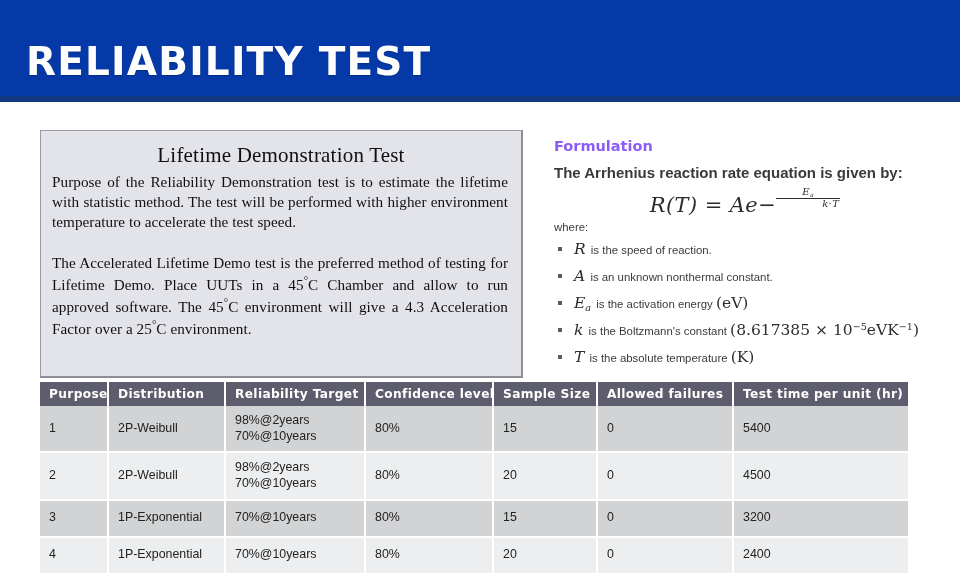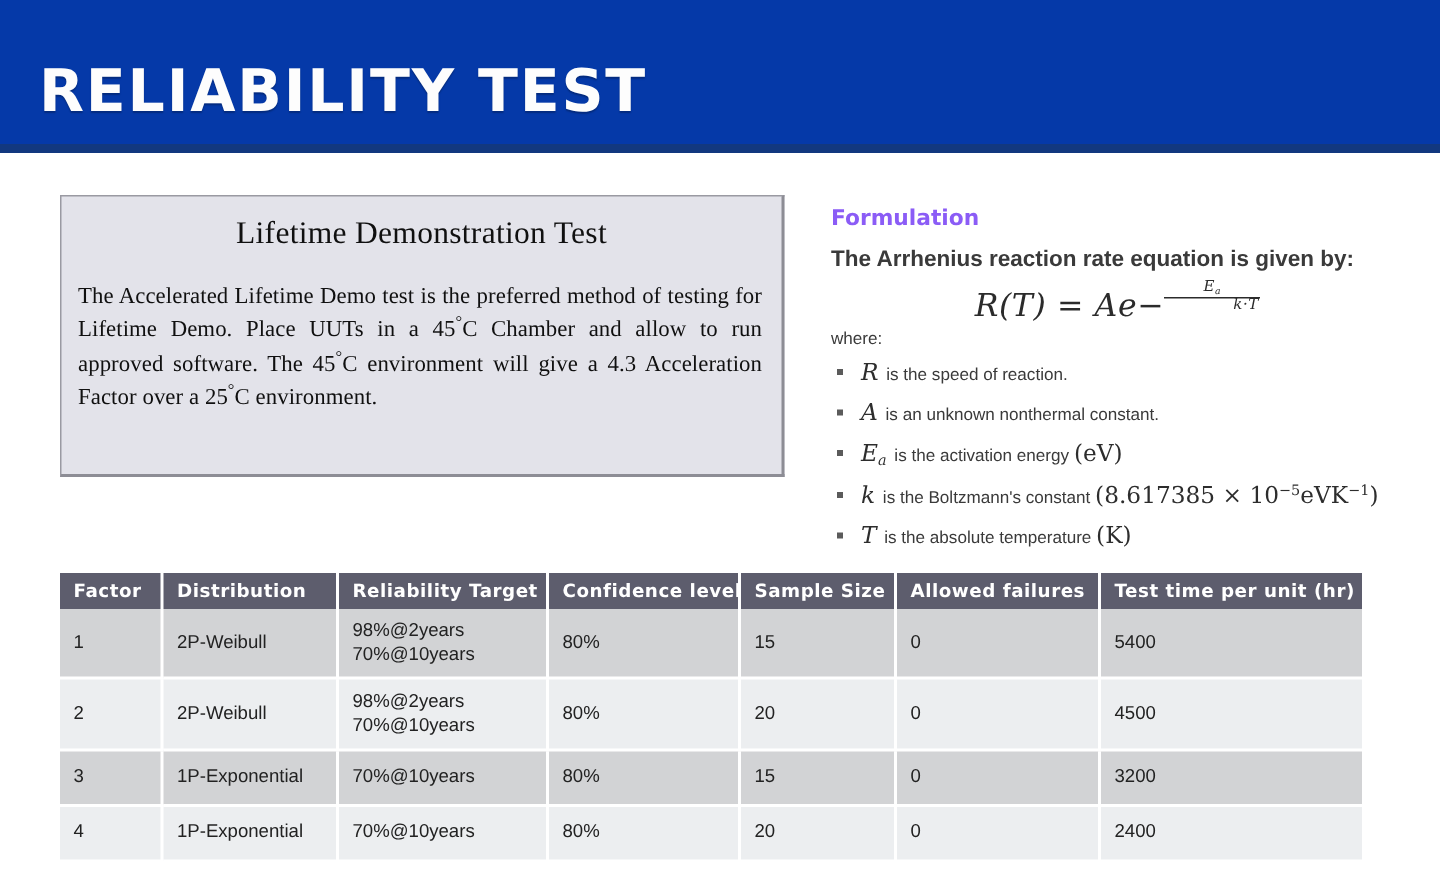--- a/index.html
+++ b/index.html
@@ -30,21 +30,21 @@
     color: #fdfdfd;
     font-family: "DejaVu Sans", sans-serif;
     line-height: 1;
     text-shadow: 0 1px 1px rgba(0,0,0,0.25);
   }
 
   
   #desc-box {
     position: absolute;
     left: 40px; top: 130px;
-    width: 483px; height: 188px;
+    width: 483px; height: 248px;
     background: #e3e3ea;
     border: 1px solid #9a9aa2;
     border-right: 2px solid #8d8d95;
     border-bottom: 2px solid #8d8d95;
     font-family: "Liberation Serif", serif;
     color: #101010;
   }
   #desc-title {
     text-align: center;
     font-size: 21px;
@@ -182,20 +182,21 @@
 </style>
 </head>
 <body>
 
 <div id="banner">
   <div id="banner-title">RELIABILITY TEST</div>
 </div>
 
 <div id="desc-box">
   <div id="desc-title">Lifetime Demonstration Test</div>
+  <p class="desc-para">Purpose of the Reliability  Demonstration  test is to estimate  the lifetime  with  statistic  method.  The  test will  be performed  with  higher  environment  temperature  to accelerate  the test speed.</p>
   <p class="desc-para" id="desc-para-2"><span>The Accelerated  Lifetime  Demo  test is the preferred  method  of testing  for Lifetime  Demo.  Place UUTs  in  a 45</span><span class="deg">°</span><span>C Chamber  and allow  to run  approved  software.   The  45</span><span class="deg">°</span><span>C environment  will  give  a 4.3  Acceleration  Factor  over  a 25</span><span class="deg">°</span><span>C environment.</span></p>
 </div>
 
 <div id="formulation">
   <div id="formulation-title">Formulation</div>
   <div id="formulation-intro">The Arrhenius reaction rate equation is given by:</div>
 
   <div id="equation">
     <span class="ital">R(T)</span>
     <span>=</span>
@@ -227,21 +228,21 @@
       <span class="mathsym">T</span>
       <span>is the absolute temperature</span>
       <span class="mathval">(K)</span>
     </li>
   </ul>
 </div>
 
 <table id="data-table">
   <thead>
     <tr>
-      <th class="c-opt">Factor</th>
+      <th class="c-opt">Purpose</th>
       <th class="c-dist">Distribution</th>
       <th class="c-rel">Reliability Target</th>
       <th class="c-conf">Confidence level</th>
       <th class="c-samp">Sample Size</th>
       <th class="c-fail">Allowed failures</th>
       <th class="c-time">Test time per unit (hr)</th>
     </tr>
   </thead>
   <tbody>
     <tr class="row-dark">

